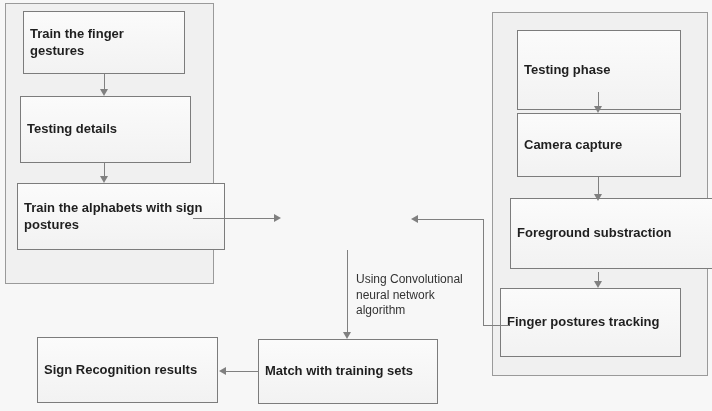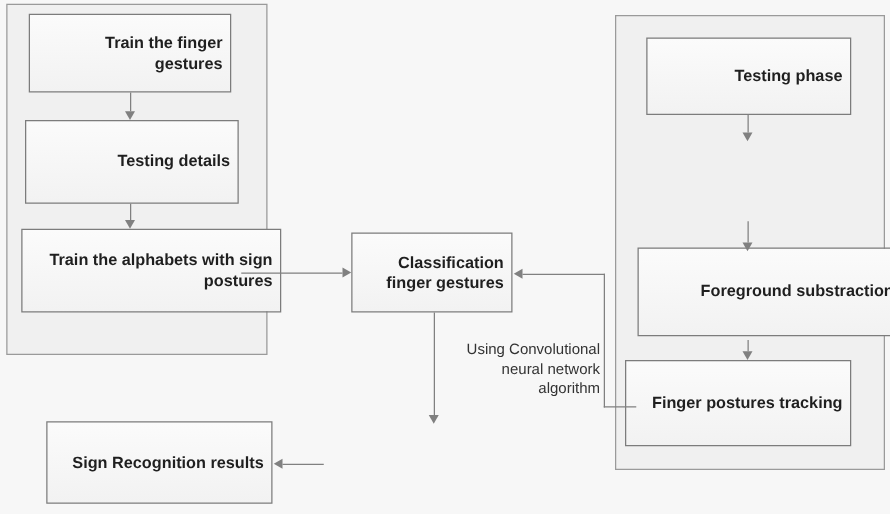--- a/index.html
+++ b/index.html
@@ -26,21 +26,21 @@
 
   
   .node {
     position: absolute;
     box-sizing: border-box;
     background: linear-gradient(180deg, #fbfbfb 0%, #f2f2f2 100%);
     border: 1px solid #7c7c7c;
     display: flex;
     align-items: center;
     justify-content: center;
-    text-align: right;
+    text-align: left;
     color: #1f1f1f;
     font-weight: bold;
     font-size: 13px;
     line-height: 1.25;
     padding: 2px 6px;
     font-family: "Liberation Sans", sans-serif;
   }
   .node span { display: block; width: 100%; }
 
   
@@ -71,21 +71,21 @@
     border-bottom: 4px solid transparent;
     border-left: 7px solid #808080;
   }
 
   
   .edge-label {
     position: absolute;
     color: #333333;
     font-size: 12px;
     line-height: 1.3;
-    text-align: right;
+    text-align: left;
     font-family: "Liberation Sans", sans-serif;
   }
 </style>
 </head>
 <body>
 
 <div id="canvas">
 
   <div class="group-box" style="left:5px; top:3px; width:209px; height:281px;"></div>
 
@@ -96,37 +96,40 @@
   </div>
 
   <div class="node" style="left:20px; top:96px; width:171px; height:67px;">
     <span>Testing details</span>
   </div>
 
   <div class="node" style="left:17px; top:183px; width:208px; height:67px;">
     <span>Train the alphabets with sign postures</span>
   </div>
 
-  <div class="node" style="left:281px; top:186px; width:129px; height:64px;">
-    <span>Classification finger gestures</span>
-  </div>
 
-  <div class="node" style="left:517px; top:30px; width:164px; height:62px;">
+  <div class="node" style="left:517px; top:30px; width:164px; height:80px;">
     <span>Testing phase</span>
   </div>
 
+  <div class="node" style="left:517px; top:113px; width:164px; height:64px;">
+    <span>Camera capture</span>
+  </div>
 
   <div class="node" style="left:510px; top:198px; width:212px; height:71px;">
     <span>Foreground substraction</span>
   </div>
 
   <div class="node" style="left:500px; top:288px; width:181px; height:69px;">
     <span>Finger postures tracking</span>
   </div>
 
+  <div class="node" style="left:258px; top:339px; width:180px; height:65px;">
+    <span>Match with training sets</span>
+  </div>
 
   <div class="node" style="left:37px; top:337px; width:181px; height:66px;">
     <span>Sign Recognition results</span>
   </div>
 
   <div class="ln-v" style="left:104px; top:74px; height:15px;"></div>
   <div class="arrow down" style="left:100px; top:89px;"></div>
 
   <div class="ln-v" style="left:104px; top:163px; height:13px;"></div>
   <div class="arrow down" style="left:100px; top:176px;"></div>

